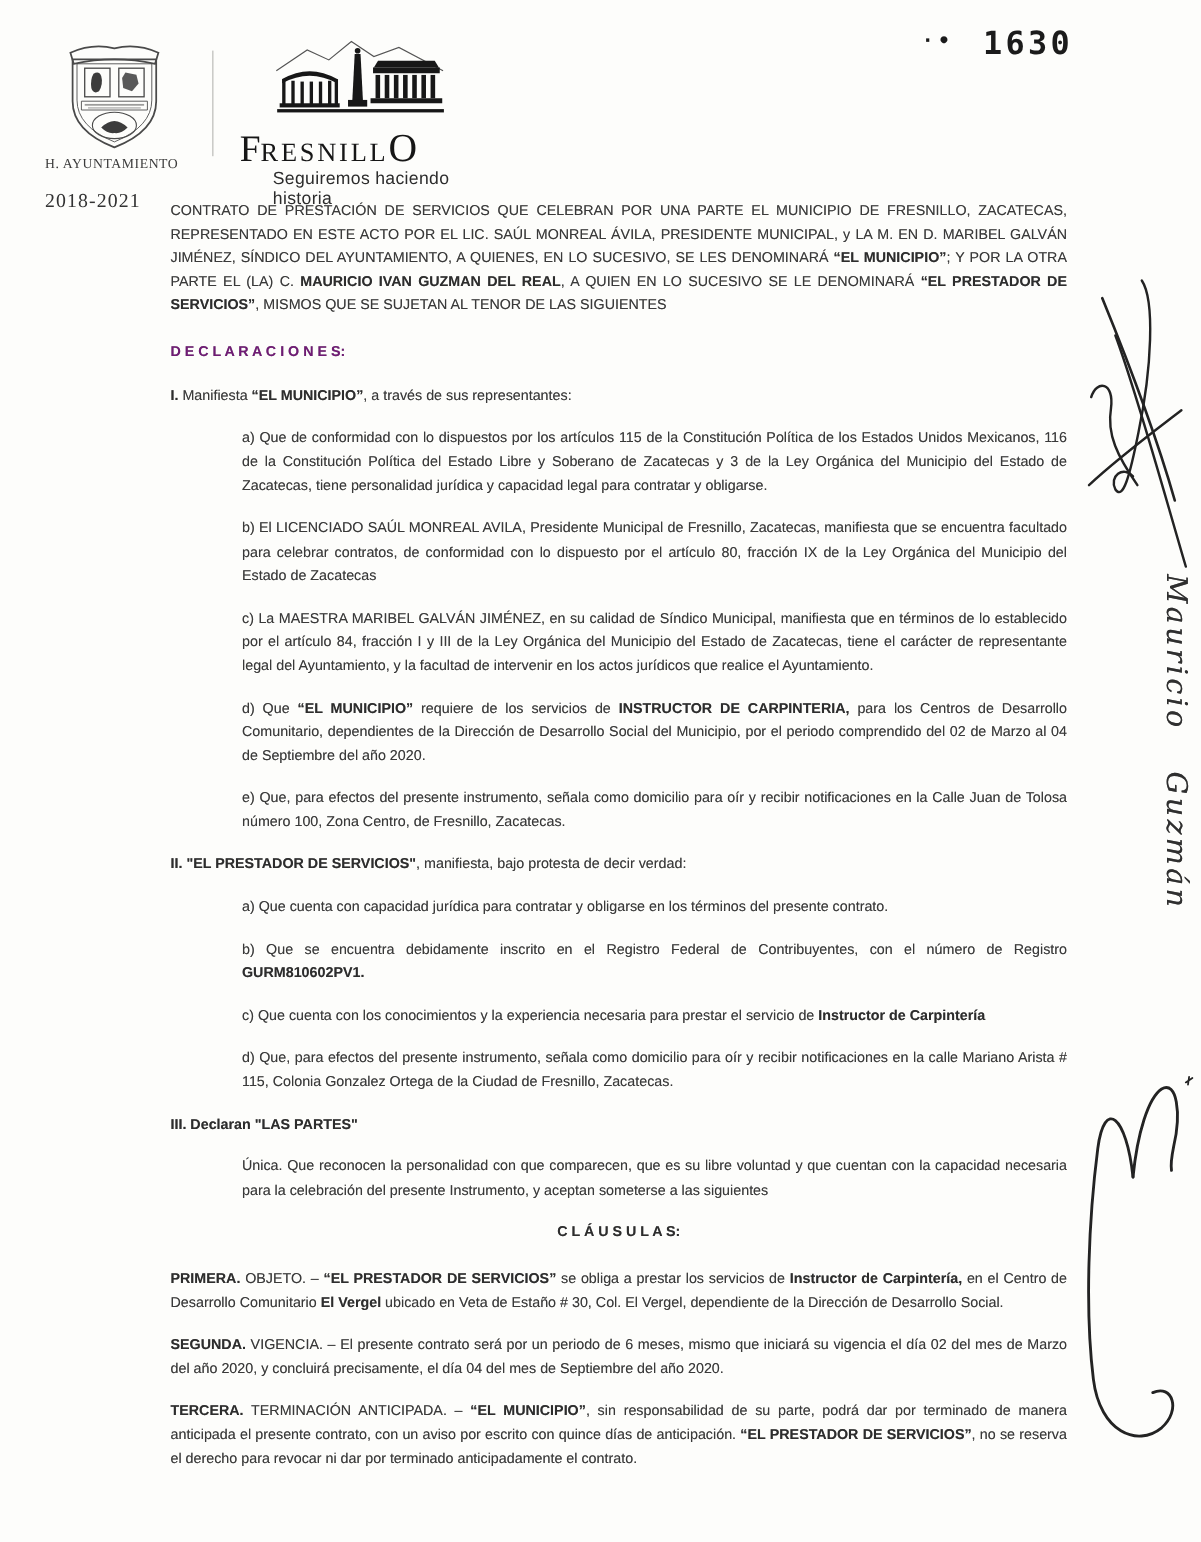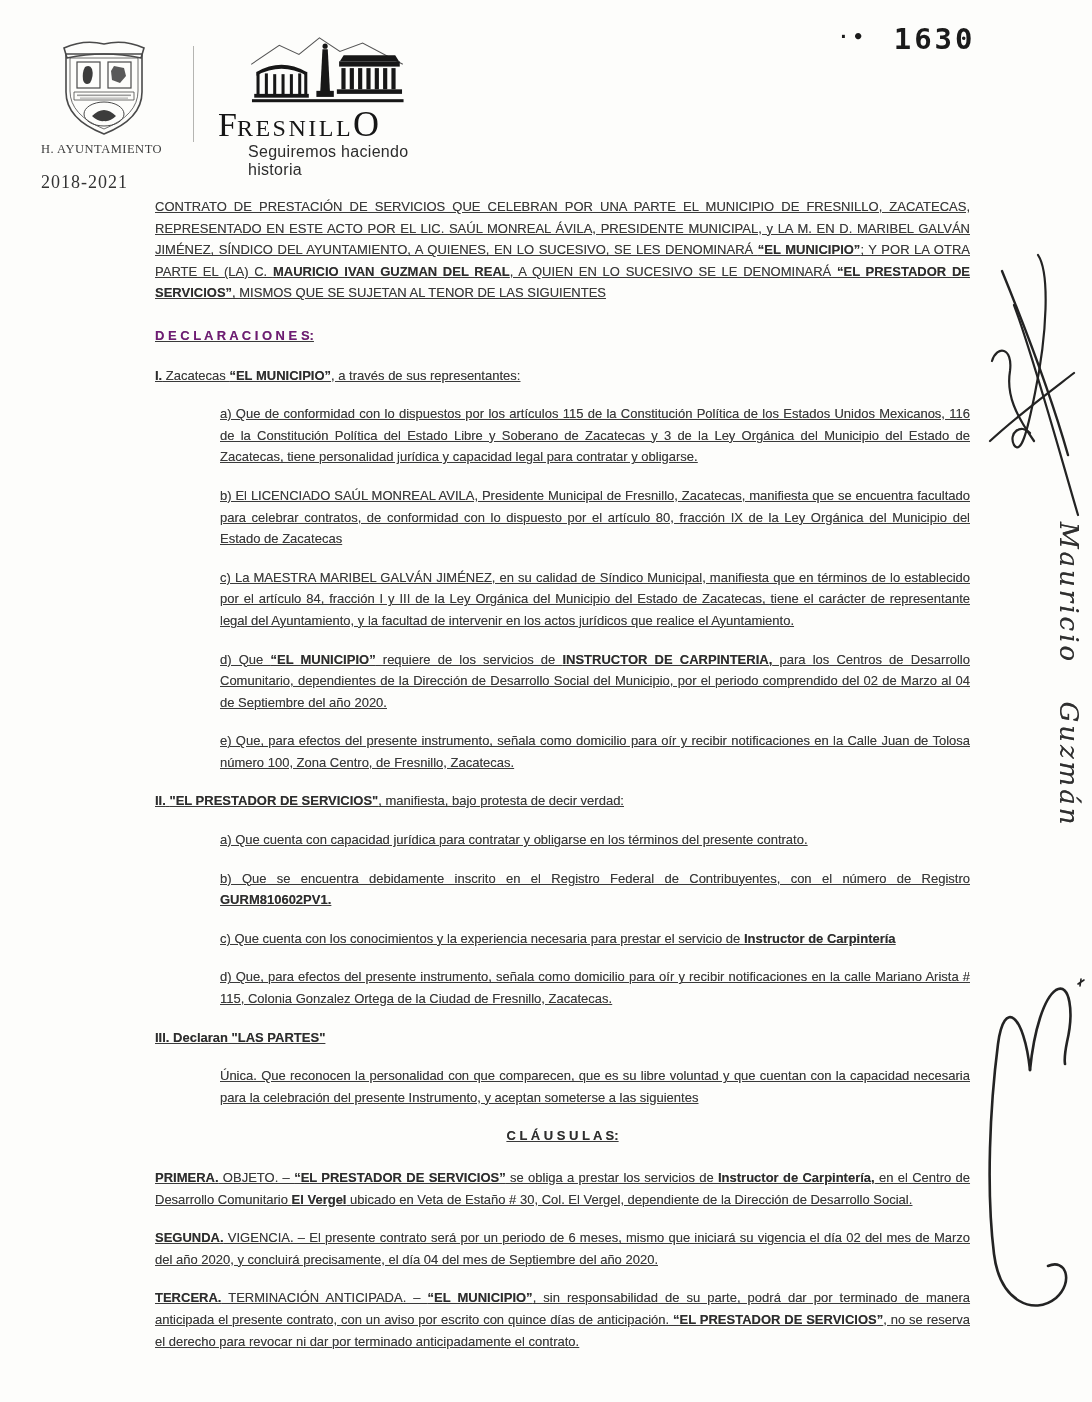--- a/index.html
+++ b/index.html
@@ -10,34 +10,33 @@
     color:#3a3a3a;
   }
   
   .crest-wrap{position:absolute; left:41px; top:34px; width:125px; text-align:left;}
   .crest-svg{display:block; margin:0 auto; width:100px; height:106px;}
   .crest-cap1{font-family:"Liberation Serif", serif; font-size:12.5px; letter-spacing:.5px; color:#3c3c3c; margin-top:2px; white-space:nowrap;}
   .crest-cap2{font-family:"Liberation Serif", serif; font-size:18px; letter-spacing:1px; color:#333; margin-top:15px;}
   .hdr-divider{position:absolute; left:193px; top:46px; width:1px; height:96px; background:#b5b5b2;}
   .logo-wrap{position:absolute; left:218px; top:34px; width:230px;}
   .logo-svg{display:block; width:210px; height:72px; margin-left:4px;}
-  .logo-text{font-family:"Liberation Serif", serif; color:#161616; white-space:nowrap; line-height:1; margin-top:0;}
+  .logo-text{font-family:"Liberation Serif", serif; color:#161616; white-space:nowrap; line-height:1; margin-top:10px;}
   .logo-f{font-size:34px;}
   .logo-mid{font-size:24px; letter-spacing:2.5px;}
   .logo-o{font-size:36px;}
   .logo-tagline{font-size:16px; color:#2c2c2c; margin:1px 0 0 30px; letter-spacing:.3px;}
   .stamp{position:absolute; top:22px; left:838px; width:240px; font-family:"DejaVu Sans Mono", monospace; font-weight:bold; color:#1b1b1b; white-space:nowrap;}
   .stamp-mark{font-size:18px; letter-spacing:4px; vertical-align:6px; margin-right:26px;}
   .stamp-number{font-size:29px; letter-spacing:3px;}
   
   .body-text{
-    position:absolute; left:155px; top:196px; width:815px;
+    position:absolute; left:155px; top:180px; width:815px;
     font-size:13px; line-height:21.6px; text-align:justify;
     text-shadow:0 0 .45px rgba(70,70,70,.55);
-    text-decoration:underline;
   }
   .para{margin:0 0 17px 0;}
   .indent{margin-left:65px;}
   .b{font-weight:bold; color:#2d2d2d;}
   .heading{font-weight:bold; color:#701a75; margin:2px 0 18px 0; text-align:left;}
   .heading-center{font-weight:bold; color:#2d2d2d; margin:4px 0 20px 0; text-align:center;}
   .gap-lg{margin-bottom:21px;}
   
   .sig{position:absolute; pointer-events:none;}
   .sig path{fill:none; stroke:#232323; stroke-linecap:round; stroke-linejoin:round;}
@@ -115,21 +114,21 @@
     <div class="logo-tagline">Seguiremos haciendo historia</div>
   </div>
 
   <div class="stamp">
     <span class="stamp-mark">·•</span><span class="stamp-number">1630</span>
   </div>
 
   <main class="body-text">
     <p class="para gap-lg"><span>CONTRATO DE PRESTACIÓN DE SERVICIOS QUE CELEBRAN POR UNA PARTE EL MUNICIPIO DE FRESNILLO, ZACATECAS, REPRESENTADO EN ESTE ACTO POR EL LIC. SAÚL MONREAL ÁVILA, PRESIDENTE MUNICIPAL, y LA M. EN D. MARIBEL GALVÁN JIMÉNEZ, SÍNDICO DEL AYUNTAMIENTO, A QUIENES, EN LO SUCESIVO, SE LES DENOMINARÁ </span><span class="b">“EL MUNICIPIO”</span><span>; Y POR LA OTRA PARTE EL (LA) C. </span><span class="b">MAURICIO IVAN GUZMAN DEL REAL</span><span>, A QUIEN EN LO SUCESIVO SE LE DENOMINARÁ </span><span class="b">“EL PRESTADOR DE SERVICIOS”</span><span>, MISMOS QUE SE SUJETAN AL TENOR DE LAS SIGUIENTES</span></p>
     <p class="para heading">D E C L A R A C I O N E S:</p>
-    <p class="para"><span class="b">I.</span><span> Zacatecas </span><span class="b">“EL MUNICIPIO”</span><span>, a través de sus representantes:</span></p>
+    <p class="para"><span class="b">I.</span><span> Manifiesta </span><span class="b">“EL MUNICIPIO”</span><span>, a través de sus representantes:</span></p>
     <p class="para indent"><span>a) Que de conformidad con lo dispuestos por los artículos 115 de la Constitución Política de los Estados Unidos Mexicanos, 116 de la Constitución Política del Estado Libre y Soberano de Zacatecas y 3 de la Ley Orgánica del Municipio del Estado de Zacatecas, tiene personalidad jurídica y capacidad legal para contratar y obligarse.</span></p>
     <p class="para indent"><span>b) El LICENCIADO SAÚL MONREAL AVILA, Presidente Municipal de Fresnillo, Zacatecas, manifiesta que se encuentra facultado para celebrar contratos, de conformidad con lo dispuesto por el artículo 80, fracción IX de la Ley Orgánica del Municipio del Estado de Zacatecas</span></p>
     <p class="para indent"><span>c) La MAESTRA MARIBEL GALVÁN JIMÉNEZ, en su calidad de Síndico Municipal, manifiesta que en términos de lo establecido por el artículo 84, fracción I y III de la Ley Orgánica del Municipio del Estado de Zacatecas, tiene el carácter de representante legal del Ayuntamiento, y la facultad de intervenir en los actos jurídicos que realice el Ayuntamiento.</span></p>
     <p class="para indent"><span>d) Que </span><span class="b">“EL MUNICIPIO”</span><span> requiere de los servicios de </span><span class="b">INSTRUCTOR  DE CARPINTERIA,</span><span> para los Centros de Desarrollo Comunitario, dependientes de la Dirección de Desarrollo Social del Municipio, por el periodo comprendido del 02 de Marzo al 04 de Septiembre del año 2020.</span></p>
     <p class="para indent"><span>e) Que, para efectos del presente instrumento, señala como domicilio para oír y recibir notificaciones en la Calle Juan de Tolosa número 100, Zona Centro, de Fresnillo, Zacatecas.</span></p>
     <p class="para"><span class="b">II.</span><span> </span><span class="b">"EL PRESTADOR DE SERVICIOS"</span><span>, manifiesta, bajo protesta de decir verdad:</span></p>
     <p class="para indent"><span>a) Que cuenta con capacidad jurídica para contratar y obligarse en los términos del presente contrato.</span></p>
     <p class="para indent"><span>b) Que se encuentra debidamente inscrito en el Registro Federal de Contribuyentes, con el número de Registro </span><span class="b">GURM810602PV1.</span></p>
     <p class="para indent"><span>c) Que cuenta con los conocimientos y la experiencia necesaria para prestar el servicio de </span><span class="b">Instructor de Carpintería</span></p>
     <p class="para indent"><span>d) Que, para efectos del presente instrumento, señala como domicilio para oír y recibir notificaciones en la calle Mariano Arista # 115, Colonia Gonzalez Ortega de la Ciudad de Fresnillo, Zacatecas.</span></p>

